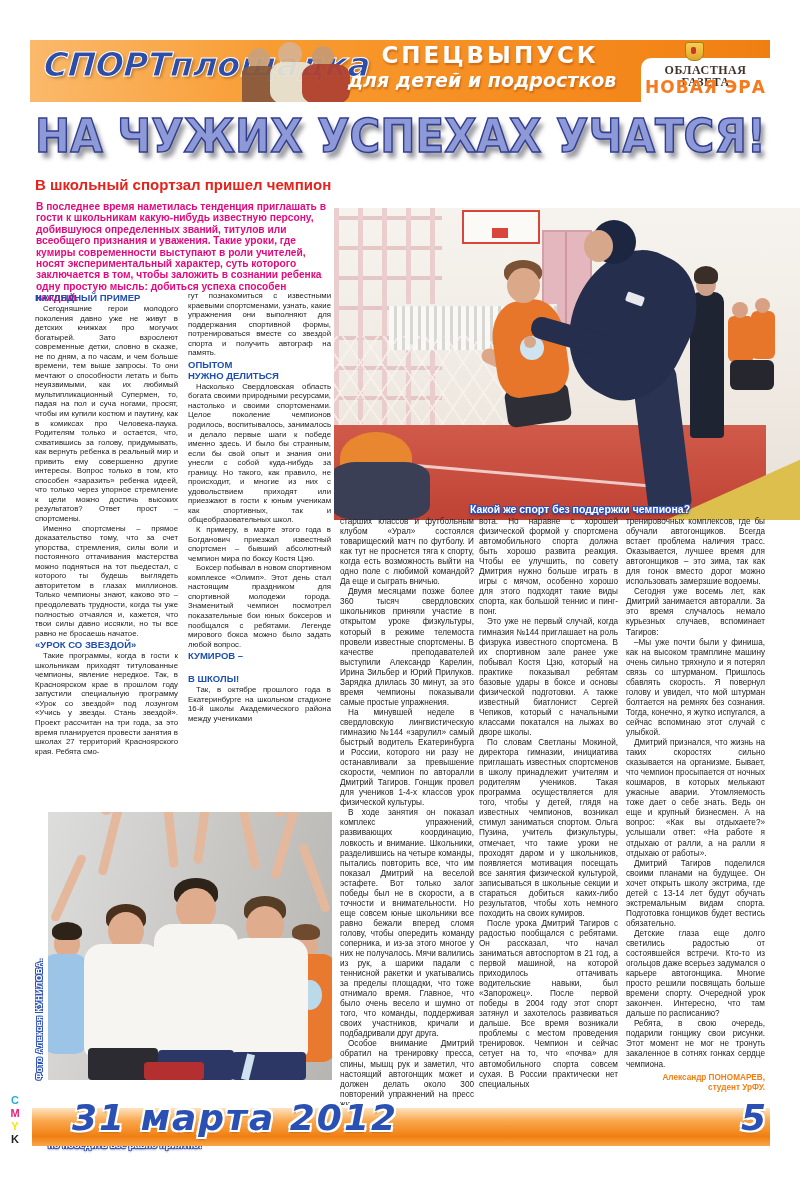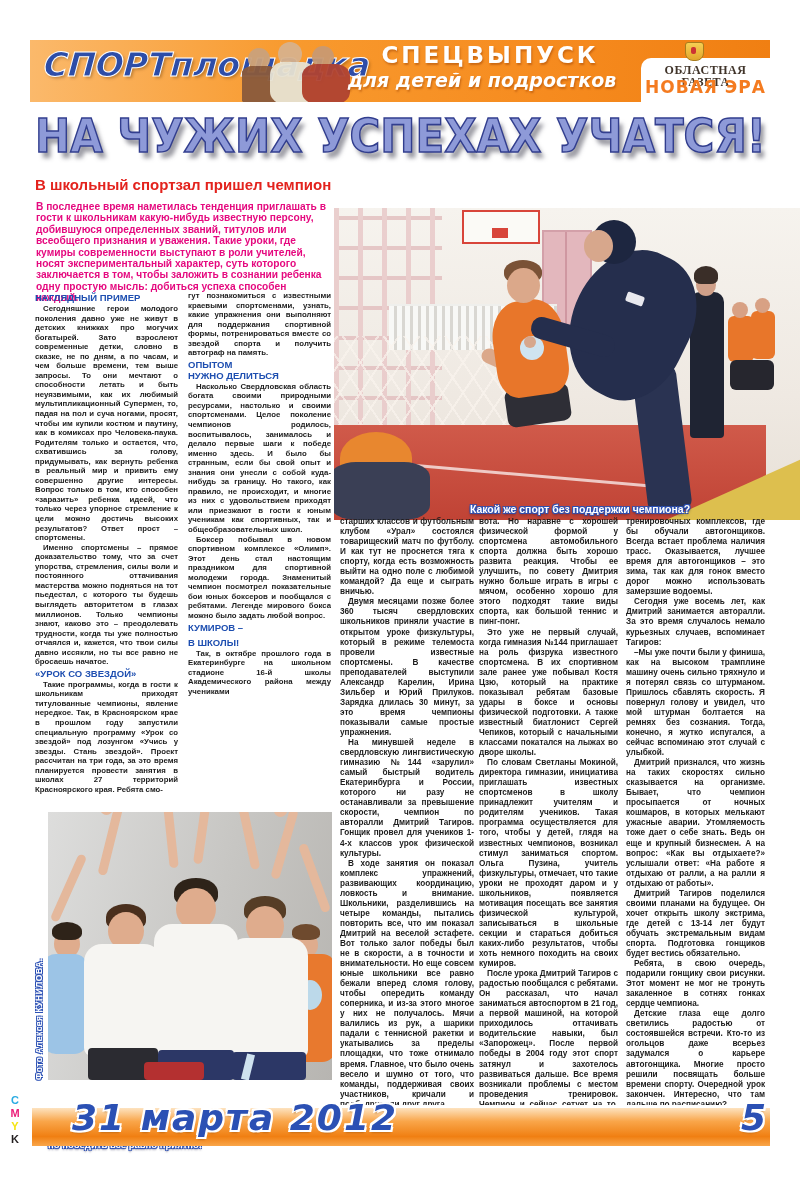--- a/index.html
+++ b/index.html
@@ -45,21 +45,21 @@
     transform:scaleY(1.12);transform-origin:top;white-space:nowrap;}
   .subtitle{position:absolute;left:35px;top:177px;width:730px;
     font:bold 15px/1 "Liberation Sans",sans-serif;color:#e3231d;}
 
   
   .lead{position:absolute;left:36px;top:201px;width:294px;height:90px;
     font:bold 10.2px/11.4px "Liberation Sans",sans-serif;color:#e5097f;text-align:left;}
 
   
   .col{position:absolute;overflow:hidden;color:#1c1c1c;text-align:justify;}
-  .col p{margin:0;text-indent:8px;font-weight:bold;}
+  .col p{margin:0;text-indent:8px;}
   .col p.cont{text-indent:0;}
   .c12{font-size:7.8px;line-height:9.55px;}
   .c345{font-size:8.2px;line-height:10.05px;}
   .col h3{margin:1px 0 1px 0;text-align:left;text-indent:0;
     font:bold 9.5px/11px "Liberation Sans",sans-serif;color:#1d4eb0;}
   #col1{left:35px;top:291px;width:143px;height:521px;}
   #col2{left:188px;top:291px;width:143px;height:521px;}
   #col3{left:340px;top:517px;width:134px;height:588px;}
   #col4{left:479px;top:517px;width:139px;height:588px;}
   #col5{left:626px;top:517px;width:139px;height:588px;}
@@ -226,23 +226,24 @@
     <p>Именно спортсмены – прямое доказательство тому, что за счет упорства, стремления, силы воли и постоянного оттачивания мастерства можно подняться на тот пьедестал, с которого ты будешь выглядеть авторитетом в глазах миллионов. Только чемпионы знают, каково это – преодолевать трудности, когда ты уже полностью отчаялся и, кажется, что твои силы давно иссякли, но ты все равно не бросаешь начатое.</p>
     <h3>«УРОК СО ЗВЕЗДОЙ»</h3>
     <p>Такие программы, когда в гости к школьникам приходят титулованные чемпионы, явление нередкое. Так, в Красноярском крае в прошлом году запустили специальную программу «Урок со звездой» под лозунгом «Учись у звезды. Стань звездой». Проект рассчитан на три года, за это время планируется провести занятия в школах 27 территорий Красноярского края. Ребята смо-</p>
   </div>
 
   <div class="col c12" id="col2">
     <p class="cont">гут познакомиться с известными краевыми спортсменами, узнать, какие упражнения они выполняют для поддержания спортивной формы, потренироваться вместе со звездой спорта и получить автограф на память.</p>
     <h3 style="margin-bottom:0">ОПЫТОМ</h3>
     <h3 style="margin-top:0">НУЖНО ДЕЛИТЬСЯ</h3>
     <p>Насколько Свердловская область богата своими природными ресурсами, настолько и своими спортсменами. Целое поколение чемпионов родилось, воспитывалось, занималось и делало первые шаги к победе именно здесь. И было бы странным, если бы свой опыт и знания они унесли с собой куда-нибудь за границу. Но такого, как правило, не происходит, и многие из них с удовольствием приходят или приезжают в гости к юным ученикам как спортивных, так и общеобразовательных школ.</p>
+    <p>К примеру, в марте этого года в Богданович приезжал известный спортсмен – бывший абсолютный чемпион мира по боксу Костя Цзю.</p>
     <p>Боксер побывал в новом спортивном комплексе «Олимп». Этот день стал настоящим праздником для спортивной молодежи города. Знаменитый чемпион посмотрел показательные бои юных боксеров и пообщался с ребятами. Легенде мирового бокса можно было задать любой вопрос.</p>
     <h3 style="margin-bottom:0">КУМИРОВ –</h3>
-    <h3 style="margin-top:4px">В ШКОЛЫ!</h3>
+    <h3 style="margin-top:12px">В ШКОЛЫ!</h3>
     <p>Так, в октябре прошлого года в Екатеринбурге на школьном стадионе 16-й школы Академического района между учениками</p>
   </div>
 
   <div class="col c345" id="col3">
     <p class="cont">старших классов и футбольным клубом «Урал» состоялся товарищеский матч по футболу. И как тут не проснется тяга к спорту, когда есть возможность выйти на одно поле с любимой командой? Да еще и сыграть вничью.</p>
     <p>Двумя месяцами позже более 360 тысяч свердловских школьников приняли участие в открытом уроке физкультуры, который в режиме телемоста провели известные спортсмены. В качестве преподавателей выступили Александр Карелин, Ирина Зильбер и Юрий Прилуков. Зарядка длилась 30 минут, за это время чемпионы показывали самые простые упражнения.</p>
     <p>На минувшей неделе в свердловскую лингвистическую гимназию №144 «зарулил» самый быстрый водитель Екатеринбурга и России, которого ни разу не останавливали за превышение скорости, чемпион по авторалли Дмитрий Тагиров. Гонщик провел для учеников 1-4-х классов урок физической культуры.</p>
     <p>В ходе занятия он показал комплекс упражнений, развивающих координацию, ловкость и внимание. Школьники, разделившись на четыре команды, пытались повторить все, что им показал Дмитрий на веселой эстафете. Вот только залог победы был не в скорости, а в точности и внимательности. Но еще совсем юные школьники все равно бежали вперед сломя голову, чтобы опередить команду соперника, и из-за этого многое у них не получалось. Мячи валились из рук, а шарики падали с теннисной ракетки и укатывались за пределы площадки, что тоже отнимало время. Главное, что было очень весело и шумно от того, что команды, поддерживая своих участников, кричали и подбадривали друг друга.</p>
     <p>Особое внимание Дмитрий обратил на тренировку пресса, спины, мышц рук и заметил, что настоящий автогонщик может и должен делать около 300 повторений упражнений на пресс жи-</p>
   </div>
@@ -253,22 +254,22 @@
     <p>По словам Светланы Мокиной, директора гимназии, инициатива приглашать известных спортсменов в школу принадлежит учителям и родителям учеников. Такая программа осуществляется для того, чтобы у детей, глядя на известных чемпионов, возникал стимул заниматься спортом. Ольга Пузина, учитель физкультуры, отмечает, что такие уроки не проходят даром и у школьников, появляется мотивация посещать все занятия физической культурой, записываться в школьные секции и стараться добиться каких-либо результатов, чтобы хоть немного походить на своих кумиров.</p>
     <p>После урока Дмитрий Тагиров с радостью пообщался с ребятами. Он рассказал, что начал заниматься автоспортом в 21 год, а первой машиной, на которой приходилось оттачивать водительские навыки, был «Запорожец». После первой победы в 2004 году этот спорт затянул и захотелось развиваться дальше. Все время возникали проблемы с местом проведения тренировок. Чемпион и сейчас сетует на то, что «почва» для автомобильного спорта совсем сухая. В России практически нет специальных</p>
   </div>
 
   <div class="col c345" id="col5">
     <p class="cont">тренировочных комплексов, где бы обучали автогонщиков. Всегда встает проблема наличия трасс. Оказывается, лучшее время для автогонщиков – это зима, так как для гонок вместо дорог можно использовать замерзшие водоемы.</p>
     <p>Сегодня уже восемь лет, как Дмитрий занимается авторалли. За это время случалось немало курьезных случаев, вспоминает Тагиров:</p>
     <p>–Мы уже почти были у финиша, как на высоком трамплине машину очень сильно тряхнуло и я потерял связь со штурманом. Пришлось сбавлять скорость. Я повернул голову и увидел, что мой штурман болтается на ремнях без сознания. Тогда, конечно, я жутко испугался, а сейчас вспоминаю этот случай с улыбкой.</p>
     <p>Дмитрий признался, что жизнь на таких скоростях сильно сказывается на организме. Бывает, что чемпион просыпается от ночных кошмаров, в которых мелькают ужасные аварии. Утомляемость тоже дает о себе знать. Ведь он еще и крупный бизнесмен. А на вопрос: «Как вы отдыхаете?» услышали ответ: «На работе я отдыхаю от ралли, а на ралли я отдыхаю от работы».</p>
     <p>Дмитрий Тагиров поделился своими планами на будущее. Он хочет открыть школу экстрима, где детей с 13-14 лет будут обучать экстремальным видам спорта. Подготовка гонщиков будет вестись обязательно.</p>
+    <p>Детские глаза еще долго светились радостью от состоявшейся встречи. Кто-то из огольцов даже всерьез задумался о карьере автогонщика. Многие просто решили посвящать больше времени спорту. Очередной урок закончен. Интересно, что там дальше по расписанию?</p>
     <p>Ребята, в свою очередь, подарили гонщику свои рисунки. Этот момент не мог не тронуть закаленное в сотнях гонках сердце чемпиона.</p>
-    <p>Детские глаза еще долго светились радостью от состоявшейся встречи. Кто-то из огольцов даже всерьез задумался о карьере автогонщика. Многие просто решили посвящать больше времени спорту. Очередной урок закончен. Интересно, что там дальше по расписанию?</p>
     <div class="byline">
       <div>Александр ПОНОМАРЕВ,</div>
       <div>студент УрФУ.</div>
     </div>
   </div>
 
   <div class="photo" id="photo-2">
     <div class="arm" style="left:58px;top:-8px;transform:rotate(14deg);"></div>
     <div class="fist" style="left:52px;top:-10px;"></div>
     <div class="arm" style="left:118px;top:-16px;transform:rotate(-6deg);"></div>

